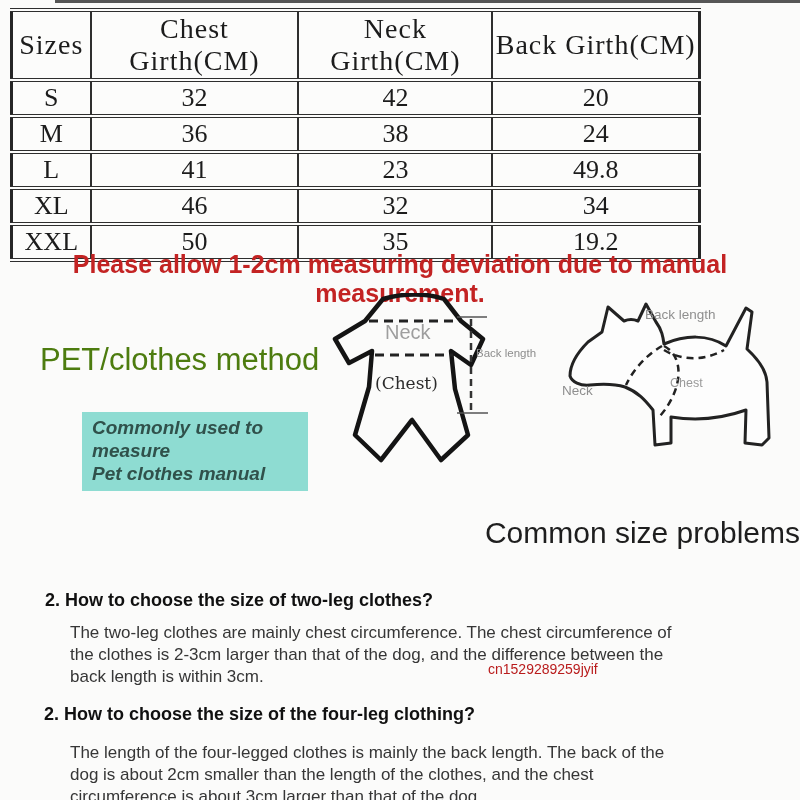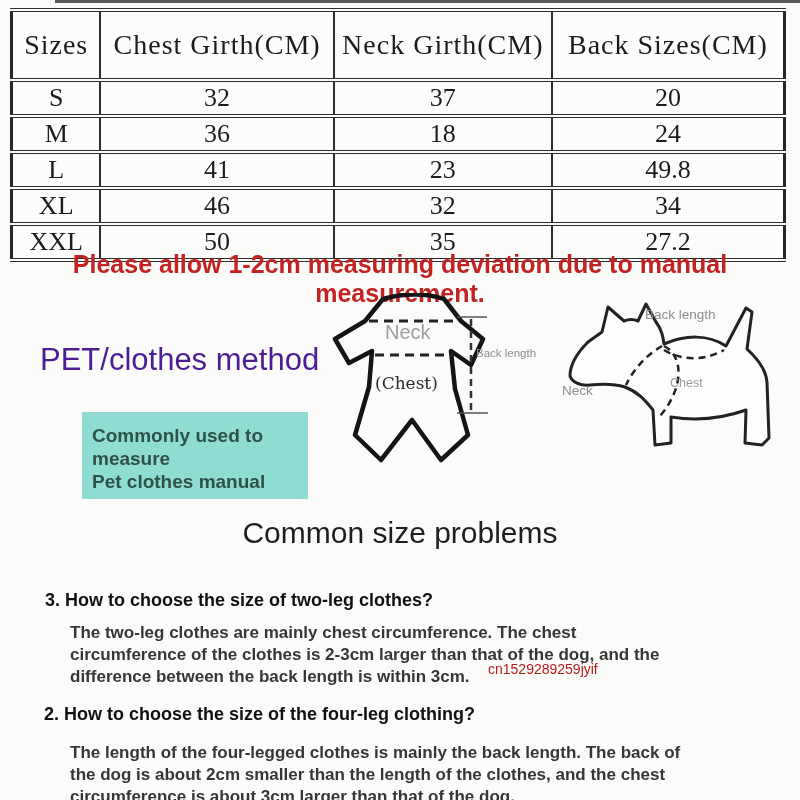--- a/index.html
+++ b/index.html
@@ -2,53 +2,53 @@
 <html><head>
 <meta charset="utf-8">
 <style>
   html,body{margin:0;padding:0;background:#e8e8e8;}
   #canvas{position:relative;width:800px;height:800px;background:#fbfbfa;overflow:hidden;
           font-family:"Liberation Sans",sans-serif;}
   
   .top-line{position:absolute;left:55px;top:0;width:745px;height:3px;background:#565656;}
 
   
-  .size-table-wrap{position:absolute;left:10px;top:8px;width:776px;}
+  .size-table-wrap{position:absolute;left:10px;top:8px;width:691px;}
   table.size-table{width:100%;border-collapse:collapse;table-layout:fixed;
       font-family:"Liberation Serif","DejaVu Serif",serif;color:#1c1c1c;}
   table.size-table th,table.size-table td{
       border-left:2px solid #2e2e2e;border-right:2px solid #2e2e2e;
       border-top:4px double #2e2e2e;border-bottom:4px double #2e2e2e;
       text-align:center;vertical-align:middle;background:#fcfcfb;font-weight:normal;}
   table.size-table{border:3px solid #262626;}
   table.size-table th{height:64px;font-size:28px;letter-spacing:1px;}
   table.size-table td{height:29px;font-size:26px;}
   .col-sizes{width:11.5%;} .col-chest{width:30.2%;} .col-neck{width:28.2%;} .col-back{width:30.1%;}
 
   
   .notice{position:absolute;left:0;top:250px;width:800px;text-align:center;
       font-size:25px;font-weight:bold;color:#c32323;}
 
   
-  .method-title{position:absolute;left:40px;top:342px;font-size:31px;color:#4c1d95;}
+  .method-title{position:absolute;left:40px;top:342px;font-size:31px;color:#4d7c0f;}
   .highlight-box{position:absolute;left:82px;top:412px;width:226px;box-sizing:border-box;
-      padding:12px 10px 6px 10px;background:#8edcd2;}
+      padding:4px 10px 6px 10px;background:#8edcd2;font-style:italic;}
   .highlight-box .hl{font-size:19px;line-height:23px;font-weight:bold;color:#30514b;}
 
   .clothes-svg{position:absolute;left:325px;top:293px;}
   .dog-svg{position:absolute;left:550px;top:292px;}
   .diagram-label{font-family:"Liberation Sans",sans-serif;}
 
   
-  .problems-title{position:absolute;left:0;top:516px;width:800px;text-align:center;
+  .problems-title{position:absolute;left:0;top:516px;width:800px;text-align:right;
       font-size:30px;color:#1e1e1e;}
   .question{position:absolute;font-size:18px;font-weight:bold;color:#101010;}
   .q1{left:45px;top:590px;}
   .q2{left:44px;top:704px;}
-  .answer{position:absolute;font-size:17px;line-height:22px;color:#363636;font-weight:bold;}
+  .answer{position:absolute;font-size:17px;line-height:22px;color:#363636;}
   .a1{left:70px;top:622px;width:608px;}
   .a2{left:70px;top:742px;width:625px;}
   .watermark{position:absolute;left:488px;top:661px;font-size:14px;color:#b91c1c;}
 </style>
 </head>
 <body>
 
 <div id="canvas">
 
   <div class="top-line"></div>
@@ -59,51 +59,51 @@
         <col class="col-sizes">
           <col class="col-chest">
           <col class="col-neck">
           <col class="col-back">
       </colgroup>
       <tbody>
           <tr>
         <th>Sizes</th>
         <th>Chest Girth(CM)</th>
         <th>Neck Girth(CM)</th>
-        <th>Back Sizes(CM)</th>
+        <th>Back Girth(CM)</th>
       </tr>
       <tr>
         <td>S</td>
         <td>32</td>
-        <td>37</td>
+        <td>42</td>
         <td>20</td>
       </tr>
       <tr>
         <td>M</td>
         <td>36</td>
-        <td>18</td>
+        <td>38</td>
         <td>24</td>
       </tr>
       <tr>
         <td>L</td>
         <td>41</td>
         <td>23</td>
         <td>49.8</td>
       </tr>
       <tr>
         <td>XL</td>
         <td>46</td>
         <td>32</td>
         <td>34</td>
       </tr>
       <tr>
         <td>XXL</td>
         <td>50</td>
         <td>35</td>
-        <td>27.2</td>
+        <td>19.2</td>
       </tr>
     </tbody>
       </table>
   </div>
 
   <div class="notice">Please allow 1-2cm measuring deviation due to manual measurement.</div>
 
   <div class="method-title">PET/clothes method</div>
 
   <div class="highlight-box">
@@ -128,20 +128,20 @@
     <path d="M112,54 C98,62 84,76 76,93" stroke="#222" stroke-width="2.5" stroke-dasharray="7 5" fill="none"></path>
     <path d="M114,54 C134,64 134,96 110,124" stroke="#222" stroke-width="2.5" stroke-dasharray="7 5" fill="none"></path>
     <path d="M114,58 C134,70 156,68 174,58" stroke="#222" stroke-width="2.5" stroke-dasharray="7 5" fill="none"></path>
     <text class="diagram-label" x="95" y="27" font-size="13.5" fill="#8f8f8f">Back length</text>
     <text class="diagram-label" x="12" y="103" font-size="13.5" fill="#8f8f8f">Neck</text>
     <text class="diagram-label" x="120" y="95" font-size="12.5" fill="#9a9a9a">Chest</text>
   </svg>
 
   <div class="problems-title">Common size problems</div>
 
-  <div class="question q1">3. How to choose the size of two-leg clothes?</div>
+  <div class="question q1">2. How to choose the size of two-leg clothes?</div>
   <div class="answer a1">The two-leg clothes are mainly chest circumference. The chest circumference of the clothes is 2-3cm larger than that of the dog, and the difference between the back length is within 3cm.</div>
   <div class="watermark">cn1529289259jyif</div>
 
   <div class="question q2">2. How to choose the size of the four-leg clothing?</div>
   <div class="answer a2">The length of the four-legged clothes is mainly the back length. The back of the dog is about 2cm smaller than the length of the clothes, and the chest circumference is about 3cm larger than that of the dog.</div>
 
 </div>
 
 </body></html>

